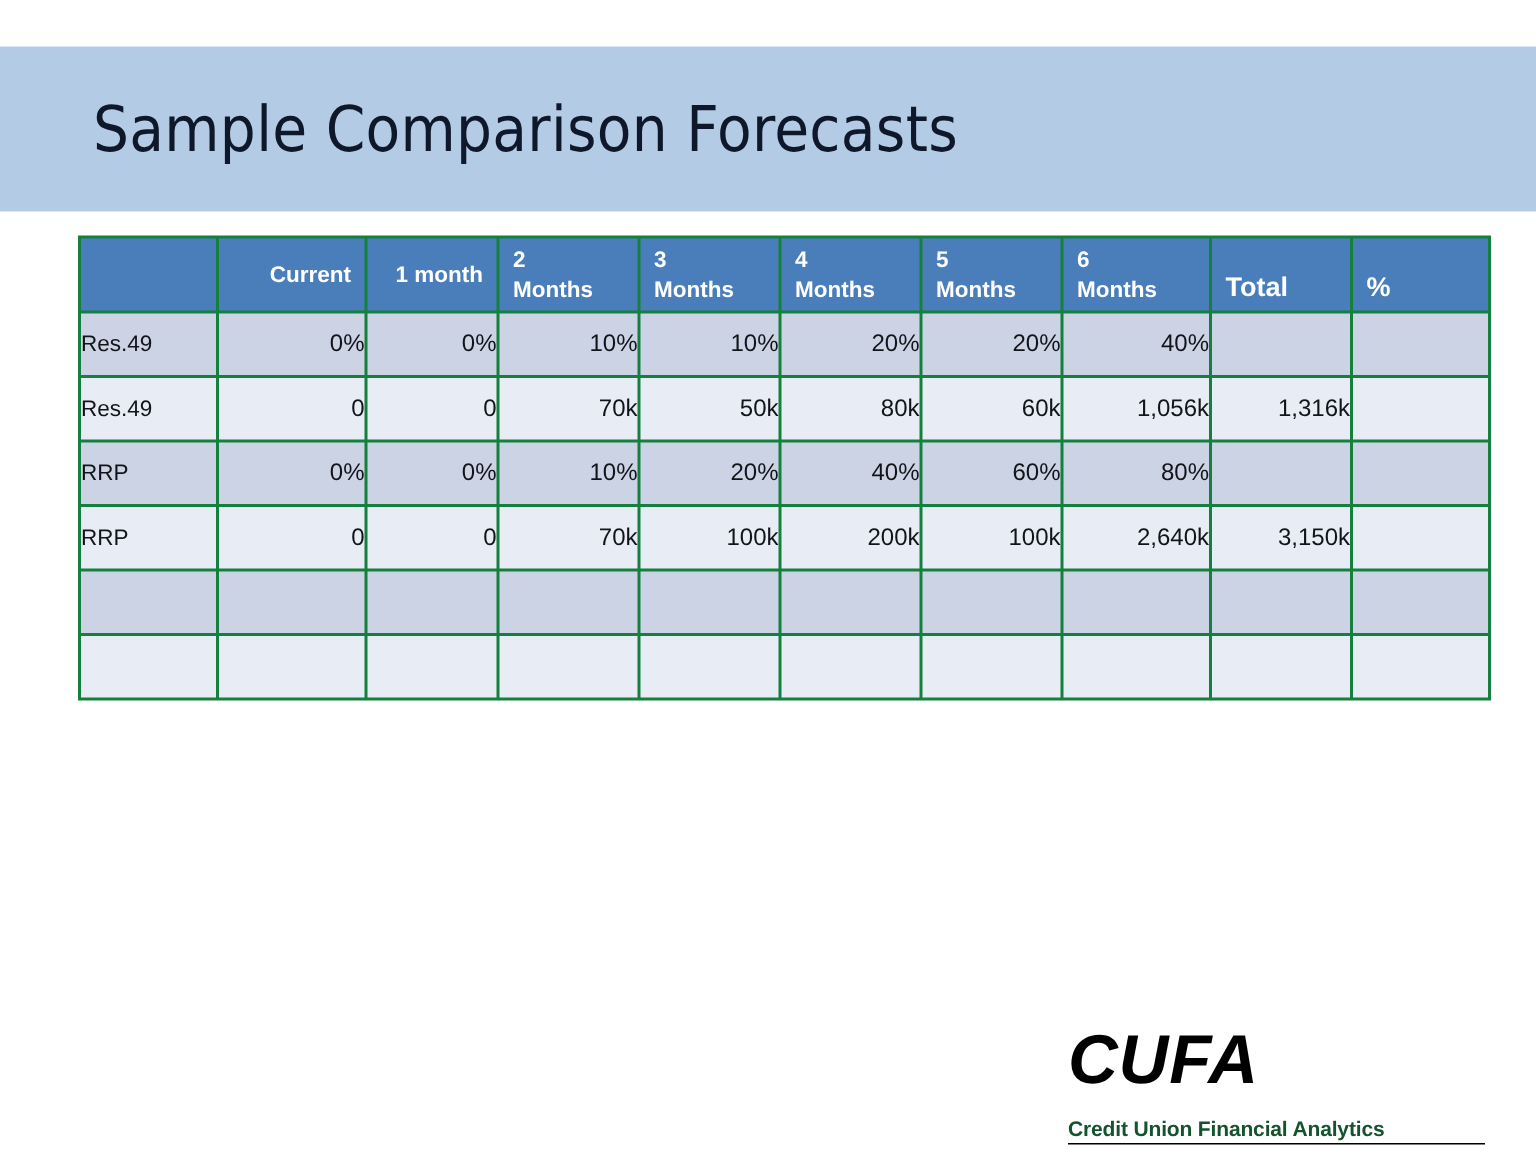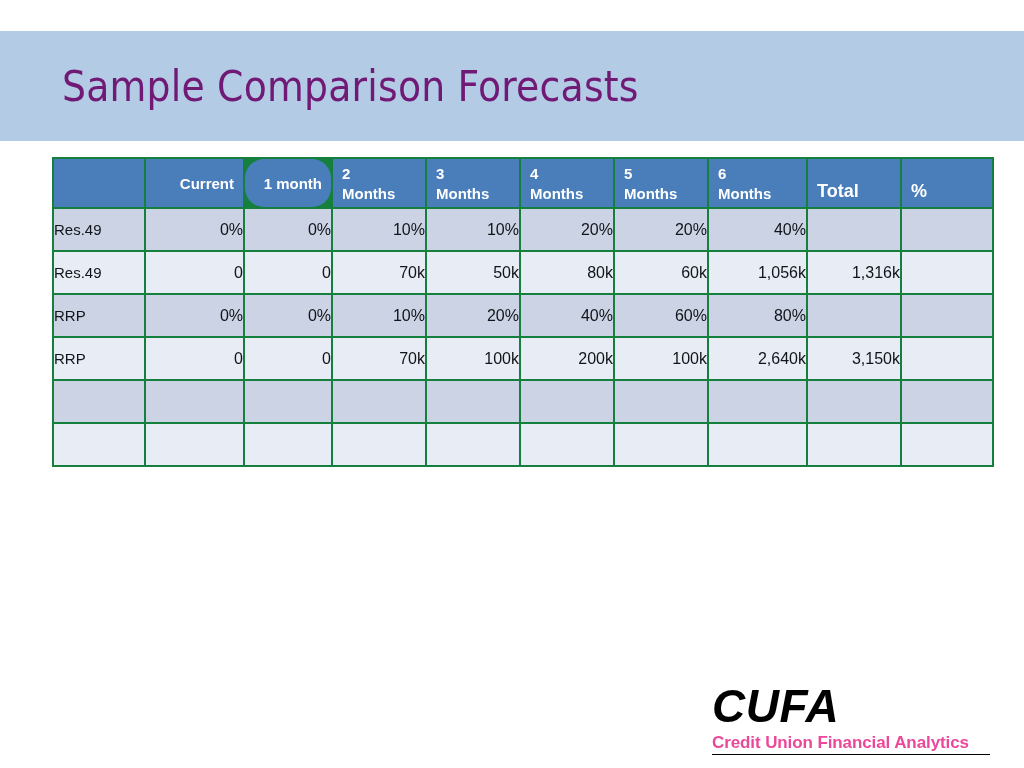--- a/index.html
+++ b/index.html
@@ -24,21 +24,21 @@
     height: 110px;
     background: #b4cbe6;
   }
   #slide-title {
     position: absolute;
     left: 62px;
     top: 50%;
     transform: translateY(-50%);
     font-size: 42px;
     font-weight: 400;
-    color: #701a75;
+    color: #0f172a;
     letter-spacing: 0.2px;
     white-space: nowrap;
     font-family: "DejaVu Sans Condensed", "Liberation Sans Narrow", "Liberation Sans", sans-serif;
   }
 
   
   #forecast-table {
     position: absolute;
     left: 52px;
     top: 157px;
@@ -109,25 +109,25 @@
   }
   #cufa-wordmark {
     font-size: 46px;
     font-weight: bold;
     font-style: italic;
     color: #000000;
     line-height: 1;
     letter-spacing: 0.5px;
   }
   #cufa-tagline {
-    font-size: 17px;
+    font-size: 14px;
     font-weight: bold;
-    color: #ec4899;
+    color: #14532d;
     line-height: 1;
-    margin-top: 5px;
+    margin-top: 16px;
     letter-spacing: -0.1px;
     white-space: nowrap;
   }
   #cufa-rule {
     margin-top: 3px;
     height: 1px;
     background: #000000;
     width: 278px;
   }
 </style>
@@ -136,21 +136,21 @@
 
 <div id="title-banner">
   <div id="slide-title">Sample Comparison Forecasts</div>
 </div>
 
 <table id="forecast-table">
   <thead>
     <tr class="hdr-row">
         <th class="h-blank" style="width: 90px;"></th>
         <th class="h-right" style="width: 97px;">Current</th>
-        <th class="h-right" style="width: 86px; border-radius: 19px;">1 month</th>
+        <th class="h-right" style="width: 86px;">1 month</th>
         <th class="h-stack" style="width: 92px;">
           <div>2</div>
           <div>Months</div>
         </th>
         <th class="h-stack" style="width: 92px;">
           <div>3</div>
           <div>Months</div>
         </th>
         <th class="h-stack" style="width: 92px;">
           <div>4</div>

